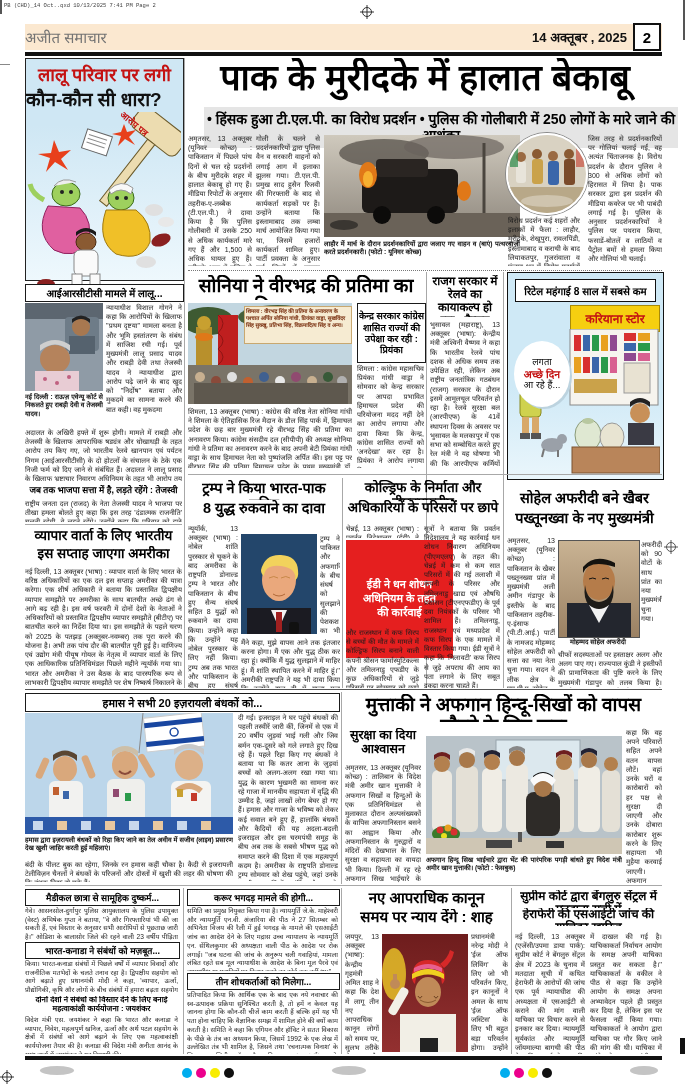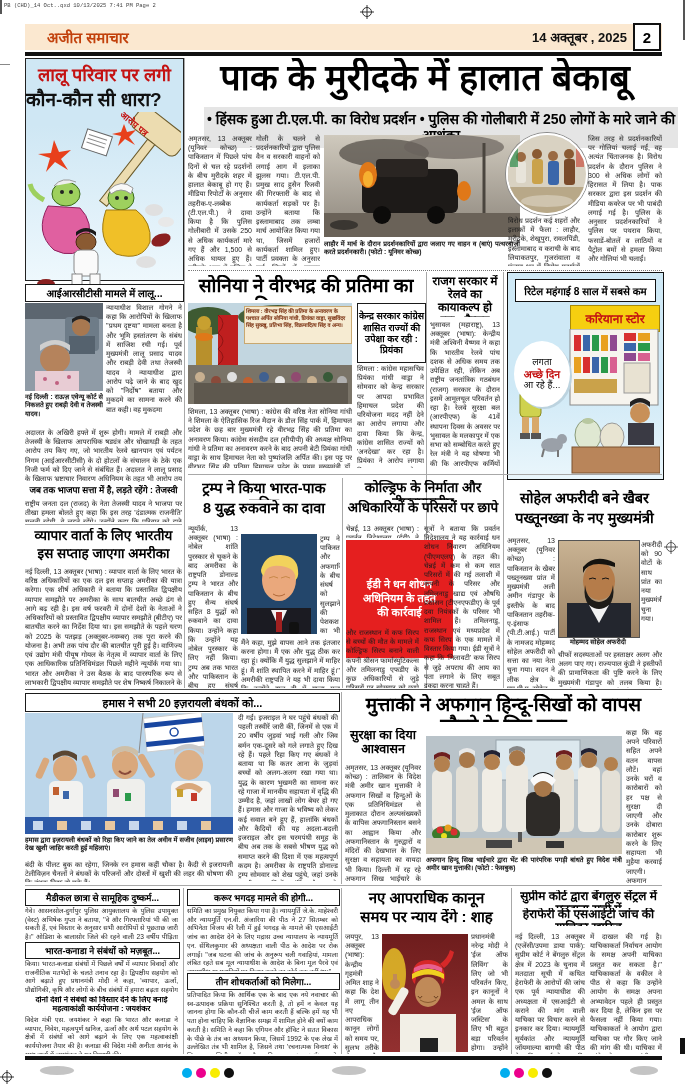--- a/index.html
+++ b/index.html
@@ -38,21 +38,21 @@
   <div class="abs" style="left:0;top:0;width:2px;height:14px;background:#555"></div>
   <div class="abs" style="left:683px;top:0;width:2px;height:40px;background:#555"></div>
   <div class="abs" style="left:0;top:64px;width:10px;height:1px;background:#888"></div>
   <svg class="abs crosshair" style="left:664px;top:540px" viewBox="0 0 14 14">
       <circle cx="7" cy="7" r="4.5" fill="none" stroke="#555" stroke-width="1"></circle>
       <line x1="7" y1="0" x2="7" y2="14" stroke="#555" stroke-width="1"></line>
       <line x1="0" y1="7" x2="14" y2="7" stroke="#555" stroke-width="1"></line>
     </svg>
 
   <div class="abs masthead" style="left:25px;top:24px;width:637px;height:26px">
-    <div style="font-size:15px;font-weight:bold;color:#c2410c;padding-left:22px">अजीत समाचार</div>
+    <div style="font-size:15px;font-weight:normal;color:#737373;padding-left:0">अजीत समाचार</div>
     <div style="margin-left:auto;font-size:13px;font-weight:bold;color:#111;padding-right:6px">14 अक्तूबर , 2025</div>
     <div style="width:24px;height:24px;border:2px solid #111;background:#fff;display:flex;align-items:center;justify-content:center;font-size:15px;font-weight:bold;margin-right:1px">2</div>
   </div>
   <div class="abs" style="left:25px;top:52px;width:637px;height:4px;background:#111"></div>
 
   <div class="abs" style="left:25px;top:58px;width:157px;height:221px;border:1.2px solid #222;background:linear-gradient(#cfe7f4 30%,#eef8fd)">
     <div style="text-align:center;padding-top:3px;font-size:18px;font-weight:bold;color:#c41212">लालू परिवार पर लगी</div>
     <div style="text-align:left;font-size:19px;font-weight:bold;color:#111">कौन-कौन सी धारा?</div>
     <svg width="155" height="178" viewBox="0 0 155 178">
       <g transform="rotate(38 122 30)">

